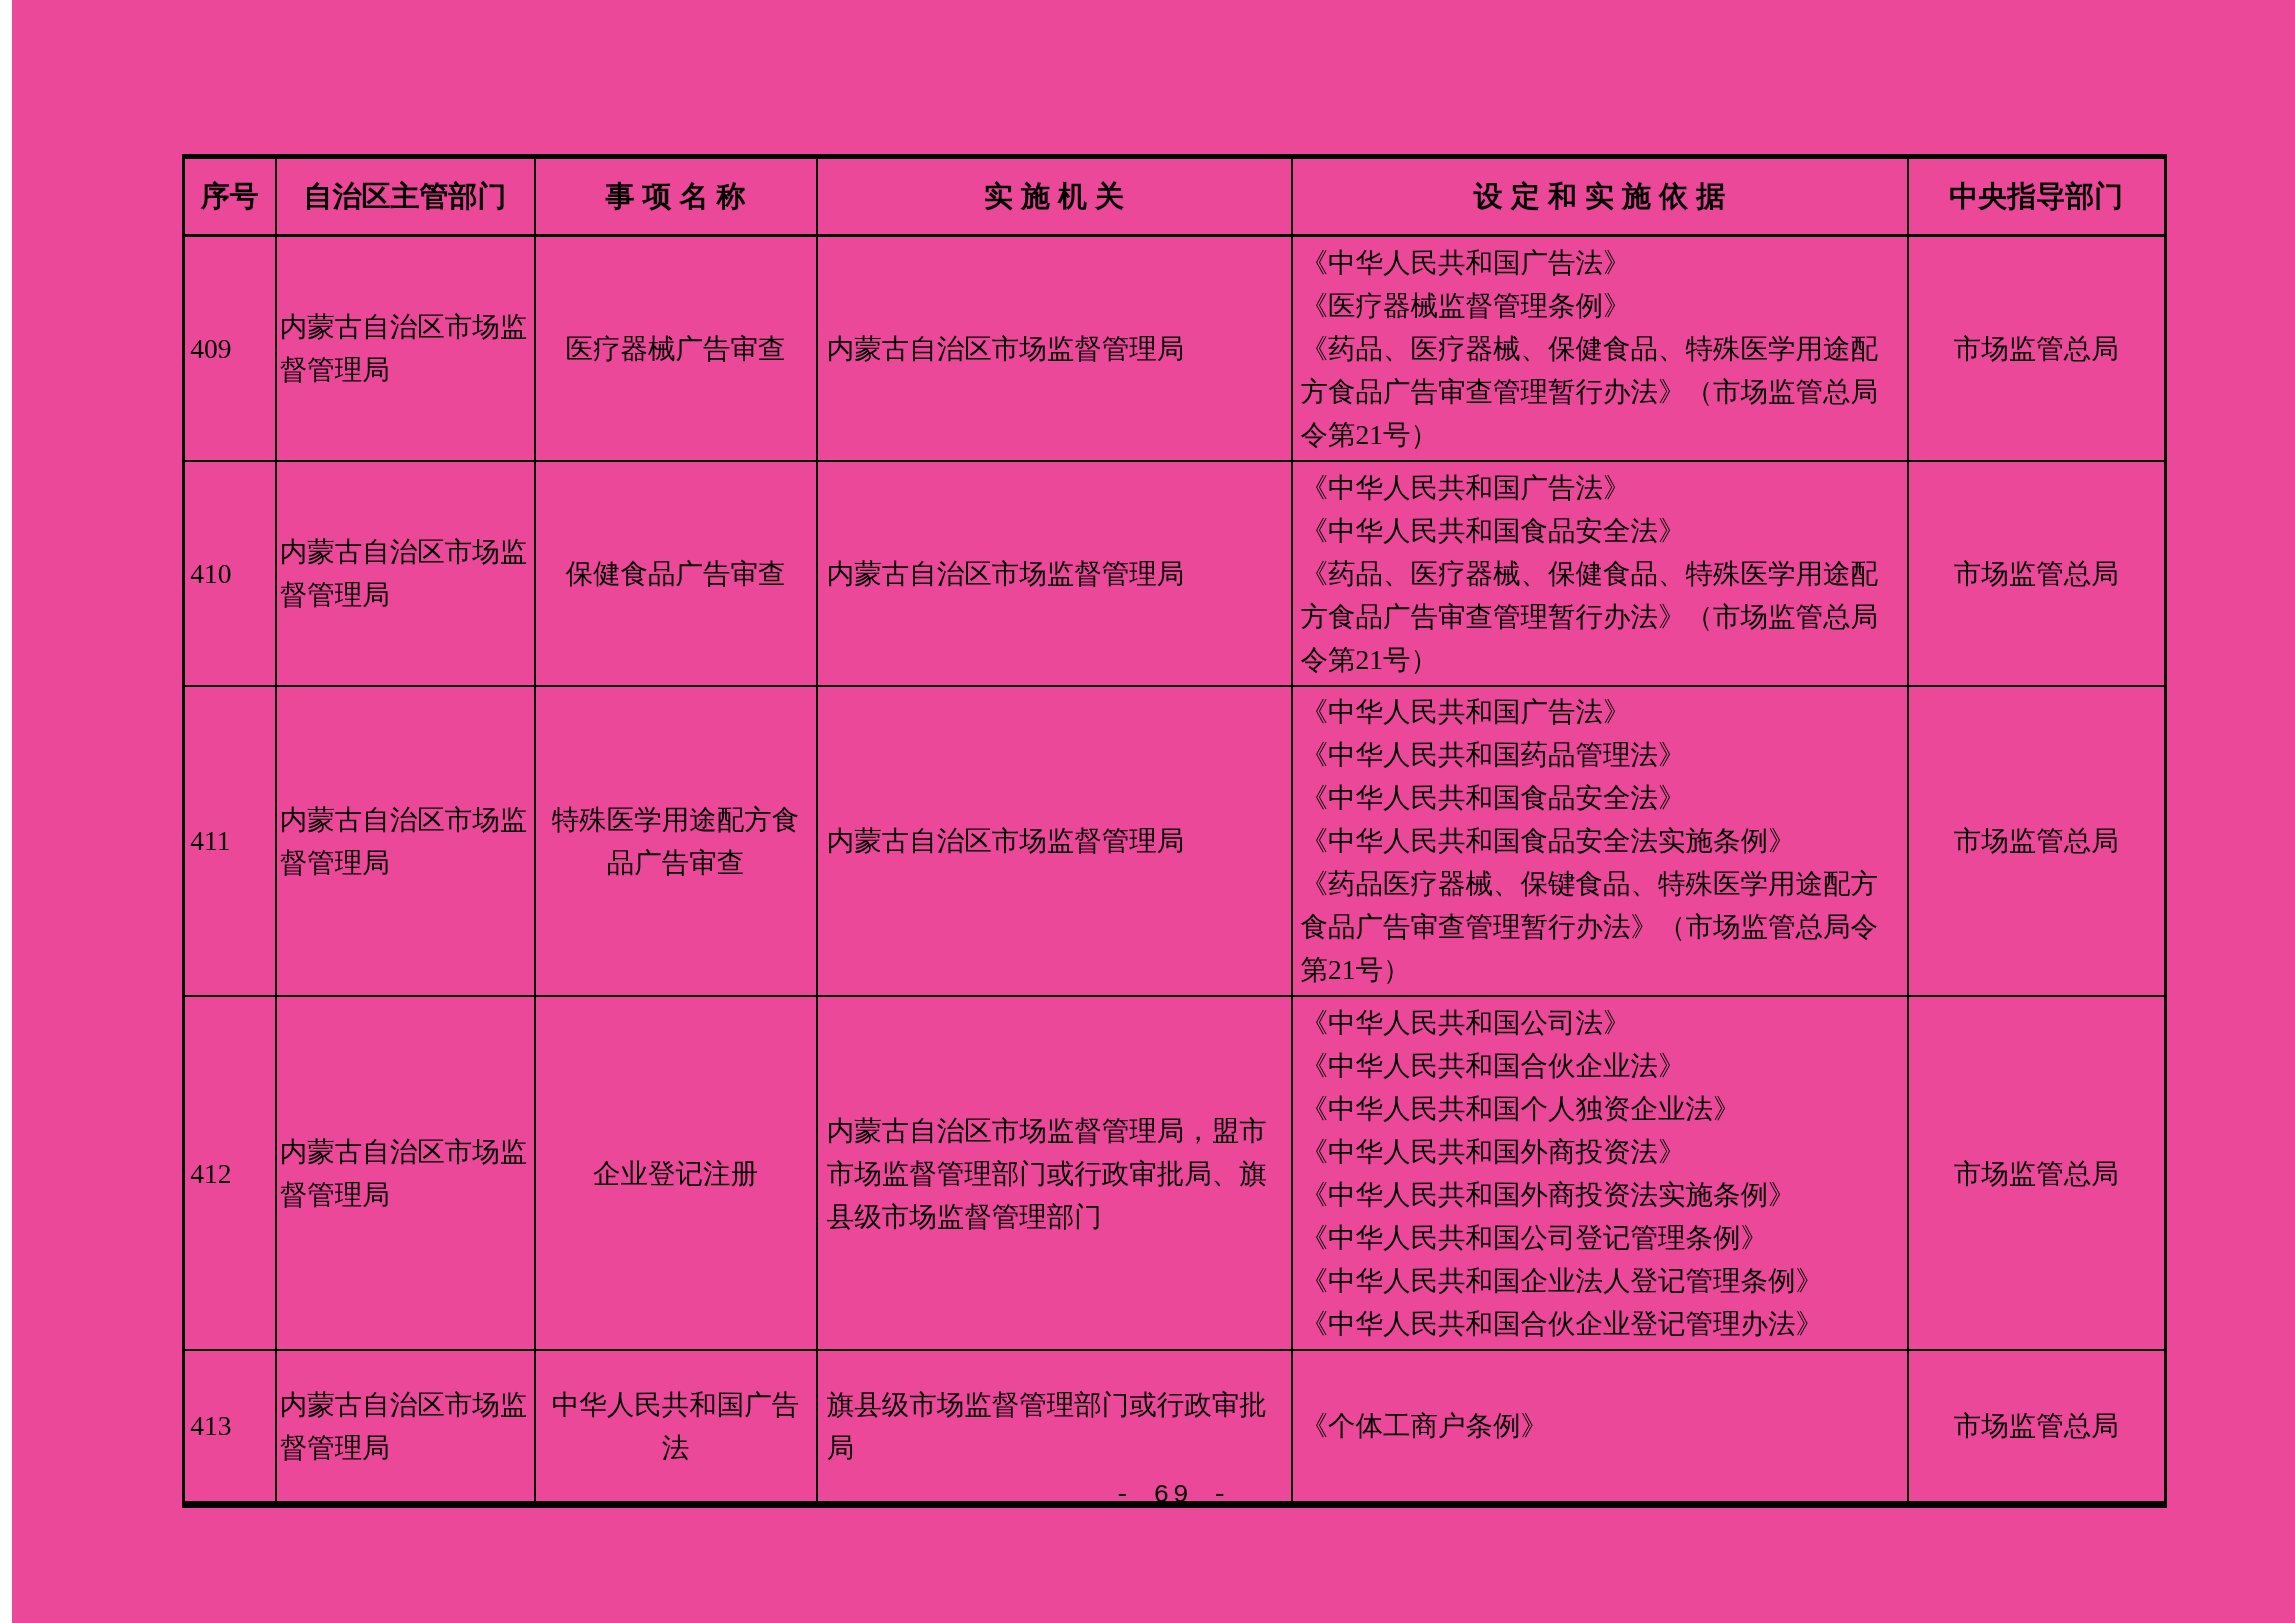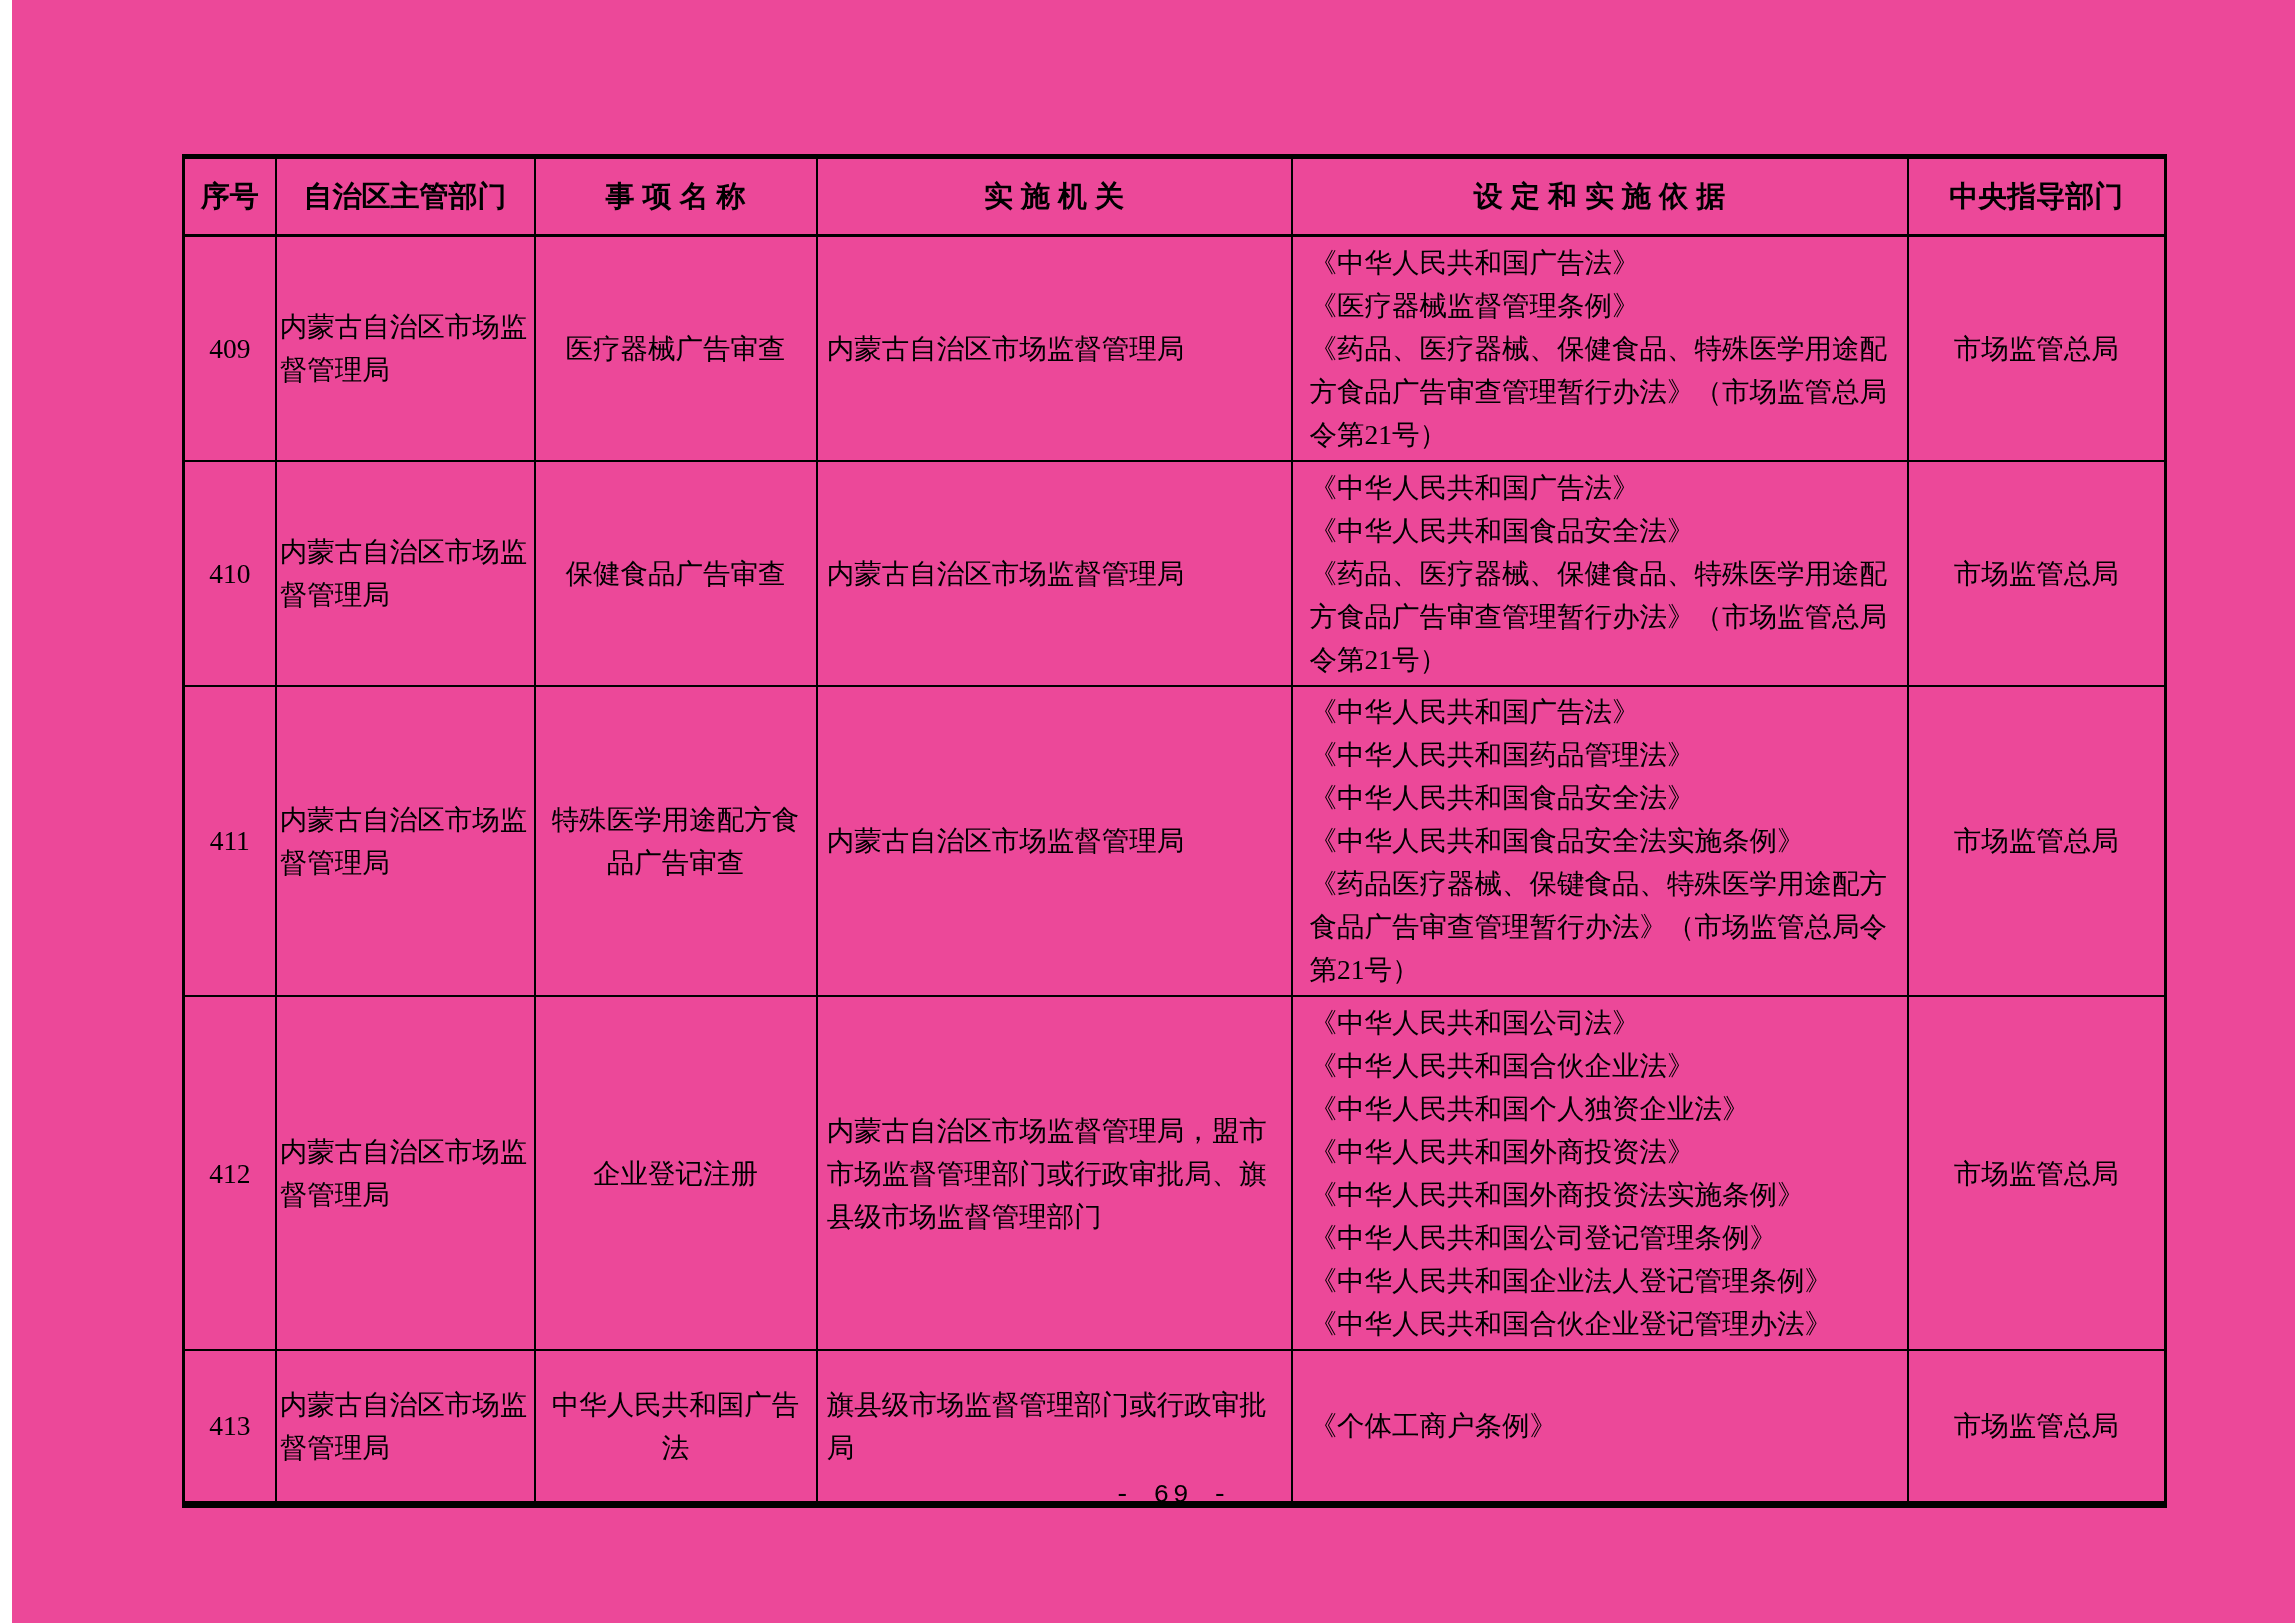--- a/index.html
+++ b/index.html
@@ -39,28 +39,28 @@
     text-align:center;
     border-bottom-width:3.3px;
     padding:2.6px;
   }
   tr.hrow{height:79px;}
   tr.r409{height:218px;}
   tr.r410{height:216px;}
   tr.r411{height:290px;}
   tr.r412{height:345px;}
   tr.r413{height:154px;}
-  td.no-cell{text-align:center;}
+  td.no-cell{text-align:left;}
   td.dept-cell{text-align:left;padding-left:3.3px;padding-right:3.3px;}
   td.item-cell{text-align:center;}
   td.agency-cell{text-align:left;padding-left:9.2px;}
   td.basis-cell{
     text-align:left;
     white-space:pre-line;
-    padding-left:17px;padding-right:6.5px;
+    padding-left:8px;padding-right:6.5px;
   }
   td.central-cell{text-align:center;}
   .page-number{
     position:absolute;
     left:170px;top:1480px;
     width:1982px;
     text-align:center;
     font-size:26px;
     letter-spacing:3.9px;
     font-family:Liberation Mono, monospace;

